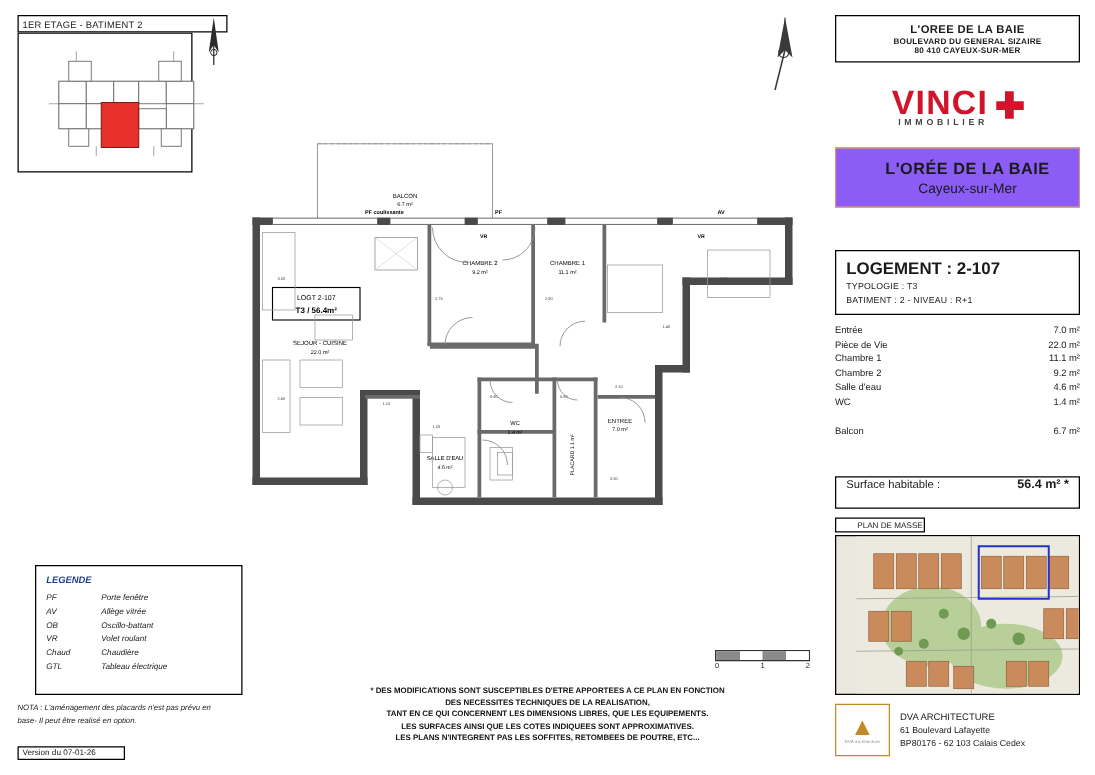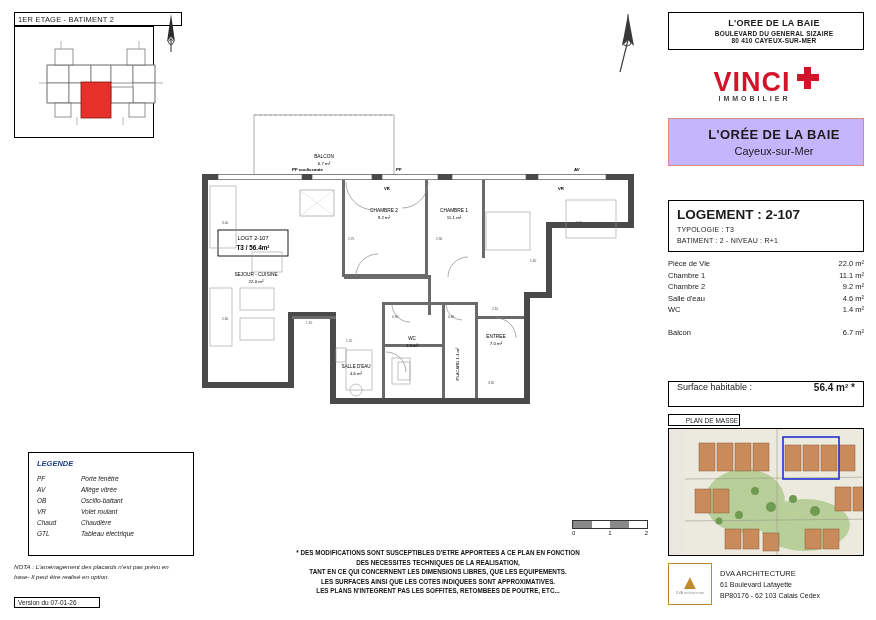--- a/index.html
+++ b/index.html
@@ -22,21 +22,21 @@
   #titleblock .l3{font-size:6.5px;font-weight:bold;letter-spacing:.2px;}
 
   #vinci{left:668px;top:58px;width:196px;height:52px;display:flex;align-items:center;justify-content:center;}
   .vinci-word{font-size:27px;font-weight:bold;color:#d2142a;letter-spacing:1px;font-family:"Liberation Sans",sans-serif;}
   .vinci-sub{font-size:7px;font-weight:bold;color:#444;letter-spacing:3px;text-align:right;margin-top:-3px;}
   .vinci-cross{position:relative;width:22px;height:22px;margin-left:6px;}
   .vinci-cross i{position:absolute;background:#d2142a;display:block;}
   .vinci-cross i.h{left:0;top:7.5px;width:22px;height:7px;}
   .vinci-cross i.v{left:7.5px;top:0;width:7px;height:22px;}
 
-  #brandbox{left:668px;top:118px;width:196px;height:48px;background:#c4b5fd;border:1px solid #d98b84;display:flex;flex-direction:column;align-items:center;justify-content:center;}
+  #brandbox{left:668px;top:118px;width:196px;height:48px;background:#8b5cf6;border:1px solid #d98b84;display:flex;flex-direction:column;align-items:center;justify-content:center;}
   #brandbox .b1{font-size:13px;font-weight:bold;color:#1a1a1a;letter-spacing:.4px;}
   #brandbox .b2{font-size:11px;color:#1a1a1a;margin-top:3px;}
 
   #lotbox{left:668px;top:200px;width:196px;height:52px;border:1px solid #000;padding:6px 8px;}
   #lotbox .lt{font-size:13.5px;font-weight:bold;}
   #lotbox .ls{font-size:7px;margin-top:4px;letter-spacing:.2px;}
 
   #areas{left:668px;top:258px;width:196px;height:120px;font-size:7.5px;}
   .area-row{display:flex;justify-content:space-between;line-height:11.6px;}
   .area-row span:last-child{font-variant-numeric:tabular-nums;}
@@ -128,21 +128,21 @@
   </svg>
 </div>
 
 <div class="abs bx" id="titleblock">
   <div class="l1">L'OREE DE LA BAIE</div>
   <div class="l2">BOULEVARD DU GENERAL SIZAIRE</div>
   <div class="l3">80 410 CAYEUX-SUR-MER</div>
 </div>
 
 <div class="abs" id="vinci">
-  <div style="display:flex;">
+  <div style="display:flex;align-items:center;">
     <div style="display:flex;flex-direction:column;">
       <div class="vinci-word">VINCI</div>
       <div class="vinci-sub">IMMOBILIER</div>
     </div>
     <div class="vinci-cross">
         <i class="h"></i>
         <i class="v"></i>
       </div>
   </div>
 </div>
@@ -152,20 +152,24 @@
   <div class="b2">Cayeux-sur-Mer</div>
 </div>
 
 <div class="abs bx" id="lotbox">
   <div class="lt">LOGEMENT : 2-107</div>
   <div class="ls">TYPOLOGIE : T3</div>
   <div class="ls">BATIMENT : 2 - NIVEAU : R+1</div>
 </div>
 
 <div class="abs" id="areas">
+  <div class="area-row">
+      <span>Entrée</span>
+      <span>7.0 m²</span>
+    </div>
   <div class="area-row">
       <span>Pièce de Vie</span>
       <span>22.0 m²</span>
     </div>
   <div class="area-row">
       <span>Chambre 1</span>
       <span>11.1 m²</span>
     </div>
   <div class="area-row">
       <span>Chambre 2</span>

